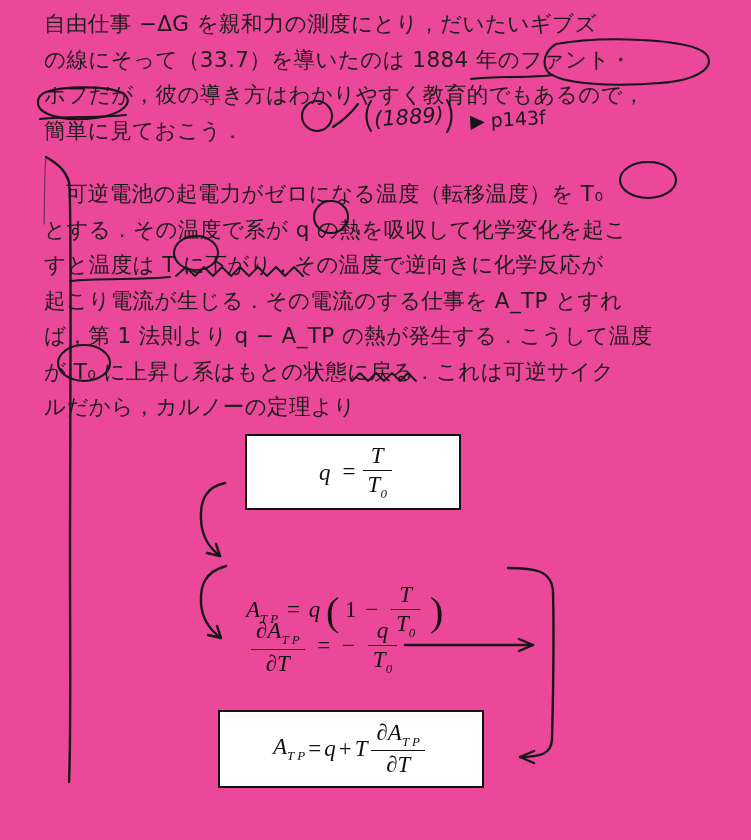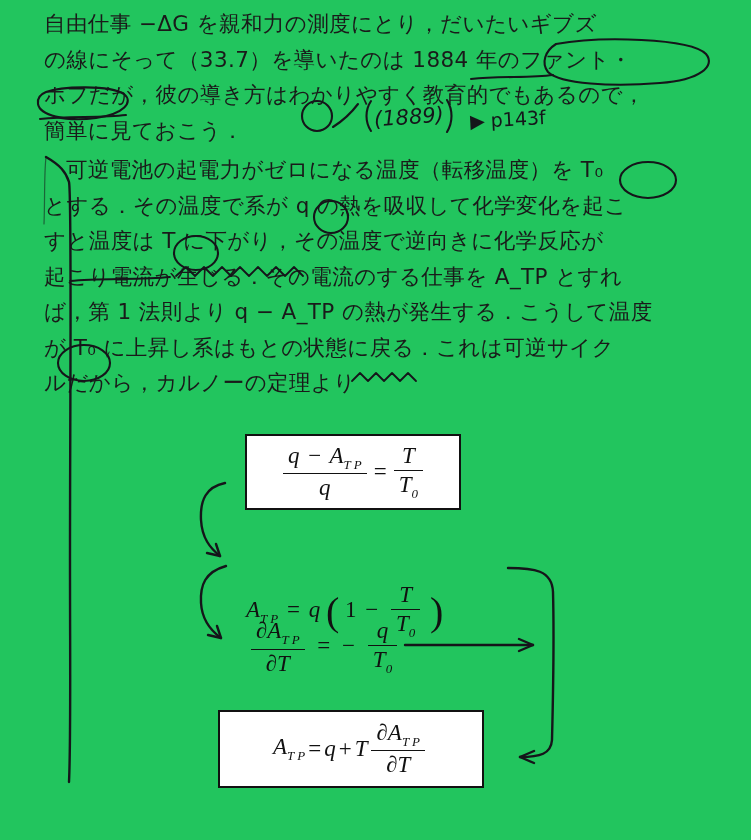--- a/index.html
+++ b/index.html
@@ -4,40 +4,40 @@
 <style>
   html, body {
     margin: 0;
     padding: 0;
     background: #ffffff;
   }
   #page {
     position: relative;
     width: 751px;
     height: 840px;
-    background: #22c55e;
+    background: #ec4899;
     overflow: hidden;
     font-family: "Liberation Serif", serif;
     color: #111111;
   }
 
   
   .jp-block {
     position: absolute;
     left: 44px;
     width: 668px;
     font-family: "DejaVu Sans", sans-serif;
     font-size: 21.5px;
     line-height: 35.5px;
     letter-spacing: 0.4px;
     color: #1a1a1a;
     white-space: pre-wrap;
   }
   #para1 { top: 6px; }
-  #para2 { top: 152px; }
+  #para2 { top: 176px; }
   #tail  { top: 805px; font-size: 21px; }
 
   
   .eq {
     position: absolute;
     font-family: "Liberation Serif", serif;
     font-size: 23px;
     color: #111;
   }
   .boxed {
@@ -128,21 +128,20 @@
   <div class="jp-block" id="para2"><span>　可逆電池の起電力がゼロになる温度（転移温度）を T₀</span>
 <span>とする．その温度で系が q の熱を吸収して化学変化を起こ</span>
 <span>すと温度は T に下がり，その温度で逆向きに化学反応が</span>
 <span>起こり電流が生じる．その電流のする仕事を A_TP とすれ</span>
 <span>ば，第 1 法則より q − A_TP の熱が発生する．こうして温度</span>
 <span>が T₀ に上昇し系はもとの状態に戻る．これは可逆サイク</span>
 <span>ルだから，カルノーの定理より</span></div>
 
   <div class="eq boxed" id="eq1">
     <span class="frac">
-      <span class="num">q <span class="op">−</span> A<sub class="s">T P</sub></span>
       <span class="den">q</span>
     </span>
     <span class="op">=</span>
     <span class="frac">
       <span class="num">T</span>
       <span class="den">T<sub class="s">0</sub></span>
     </span>
   </div>
 
   <div class="eq" id="eq2">

